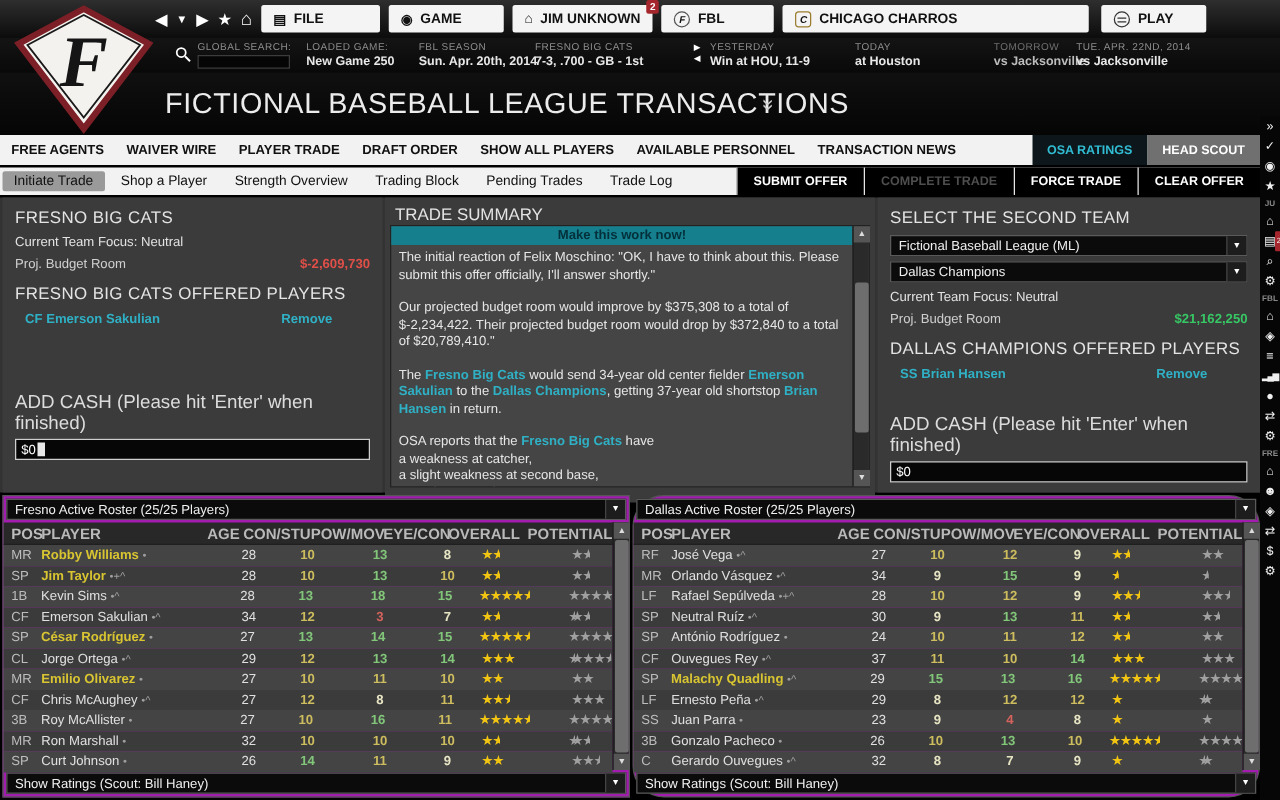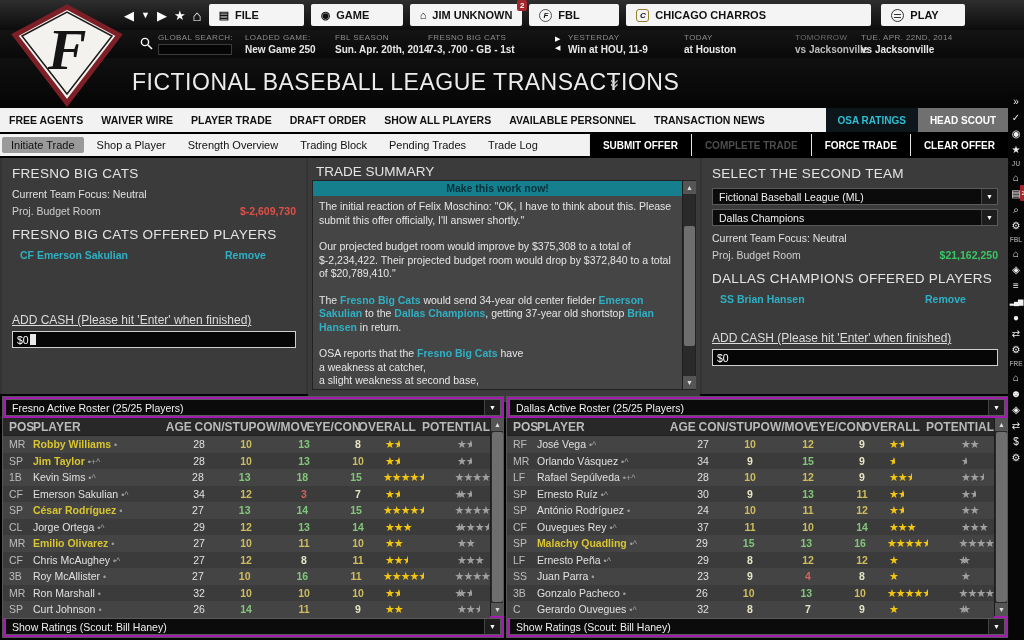--- a/index.html
+++ b/index.html
@@ -64,40 +64,40 @@
   .phead { font-size:13.5px; color:#e4e4e4; letter-spacing:.3px; margin-bottom:7px; white-space:nowrap; }
   .prow { font-size:10.5px; color:#e2e2e2; margin-bottom:5px; }
   .budget-row { display:flex; font-size:10.5px; color:#cfcfcf; margin-bottom:10px; }
   .budget-val { margin-left:auto; font-weight:bold; }
   .neg { color:#e04f48; }
   .pos { color:#37c765; }
   .offered-row { display:flex; font-size:10.5px; margin:3px 0 0 8px; }
   .tlink { color:#2fb0c4; font-weight:bold; cursor:pointer; }
   .remove-link { position:absolute; left:205px; }
   .offwrap { position:relative; }
-  .addcash { margin-top:0; font-size:12px; color:#dcdcdc;text-decoration:underline; }
+  .addcash { margin-top:0; font-size:15px; color:#dcdcdc; }
   .cash-input { margin-top:4px; width:100%; height:17px; background:#060606; border:1px solid #cfcfcf; color:#fff; font-size:10.5px; display:flex; align-items:center; padding:0 4px; }
   .caret { display:inline-block; width:6px; height:11px; background:#e8e8e8; margin-left:1px; }
 
   
   #summary-title { font-size:13.5px; color:#e4e4e4; margin:4px 0 4px 4px; }
   #summary-box { position:absolute; left:4px; top:22px; width:384px; height:210px; background:#454545; border:1px solid #222; }
   #summary-banner { height:15px; background:#157f8d; color:#04303b; font-size:10.5px; font-weight:bold; text-align:center; line-height:15px; margin-right:13px; }
   #summary-text { position:absolute; left:0; top:15px; right:13px; bottom:0; overflow:hidden; padding:4px 6px; font-size:10.5px; line-height:13.5px; color:#e6e6e6; }
   #summary-text .p { margin-bottom:13px; }
   .vscroll { position:absolute; right:0; top:0; bottom:0; width:13px; background:#2a2a2a; border-left:1px solid #1c1c1c; }
   .vscroll .up, .vscroll .dn { position:absolute; left:0; width:13px; height:13px; background:#555; color:#ddd; font-size:7px; text-align:center; line-height:13px; cursor:pointer; }
   .vscroll .up { top:0; }
   .vscroll .dn { bottom:0; }
   .vscroll .thumb { position:absolute; left:1px; width:11px; background:#6e6e6e; border-radius:2px; }
 
   
   .roster { position:absolute; top:396px; width:502px; height:242px; background:#a21caf; border:1px solid #565656; }
   #roster-left { left:2px; }
-  #roster-right { left:506px; }
+  #roster-right { left:506px;border-radius:25px; }
   .dd { height:17px; background:#0b0b0b; border:1px solid #5a5a5a; margin:2px; color:#f0f0f0; font-size:10.5px; display:flex; align-items:center; padding-left:6px; cursor:pointer; }
   .dd .dd-arr { margin-left:auto; width:16px; align-self:stretch; border-left:1px solid #444; display:flex; align-items:center; justify-content:center; font-size:7px; color:#fff; background:#1d1d1d; }
   .thead { display:flex; height:18px; line-height:18px; background:#282828; color:#b9b9b9; font-size:12px; font-weight:bold; border-bottom:1px solid #1f1f1f; padding-right:13px; }
   .tbody { position:absolute; left:0; right:13px; top:39px; bottom:21px; }
   .trow { display:flex; height:16.5px; line-height:16.5px; font-size:10.5px; color:#e0e0e0; }
   .trow:nth-child(odd) { background:#444; }
   .trow:nth-child(even) { background:#3b3b3b; }
   .c-pos { width:30px; padding-left:6px; color:#bdbdbd; }
   .c-player { width:148px; white-space:nowrap; overflow:hidden; }
   .c-age { width:36px; text-align:center; }
@@ -490,21 +490,21 @@
           <span class="c-player"><span class="pname">Rafael Sepúlveda</span> <span class="psuf">•+^</span></span>
           <span class="c-age">28</span>
           <span class="c-num rt-yel">10</span>
           <span class="c-num rt-yel">12</span>
           <span class="c-eye rt-pale">9</span>
           <span class="c-ov"><span class="st ">★★<span class="h">★</span></span></span>
           <span class="c-pot"><span class="st pot">★★<span class="h">★</span></span></span>
         </div>
         <div class="trow">
           <span class="c-pos">SP</span>
-          <span class="c-player"><span class="pname">Ernesto Ruíz</span> <span class="psuf">•^</span></span>
+          <span class="c-player"><span class="pname">Neutral Ruíz</span> <span class="psuf">•^</span></span>
           <span class="c-age">30</span>
           <span class="c-num rt-pale">9</span>
           <span class="c-num rt-grn">13</span>
           <span class="c-eye rt-yel">11</span>
           <span class="c-ov"><span class="st ">★<span class="h">★</span></span></span>
           <span class="c-pot"><span class="st pot">★<span class="h">★</span></span></span>
         </div>
         <div class="trow">
           <span class="c-pos">SP</span>
           <span class="c-player"><span class="pname">António Rodríguez</span> <span class="psuf">•</span></span>

